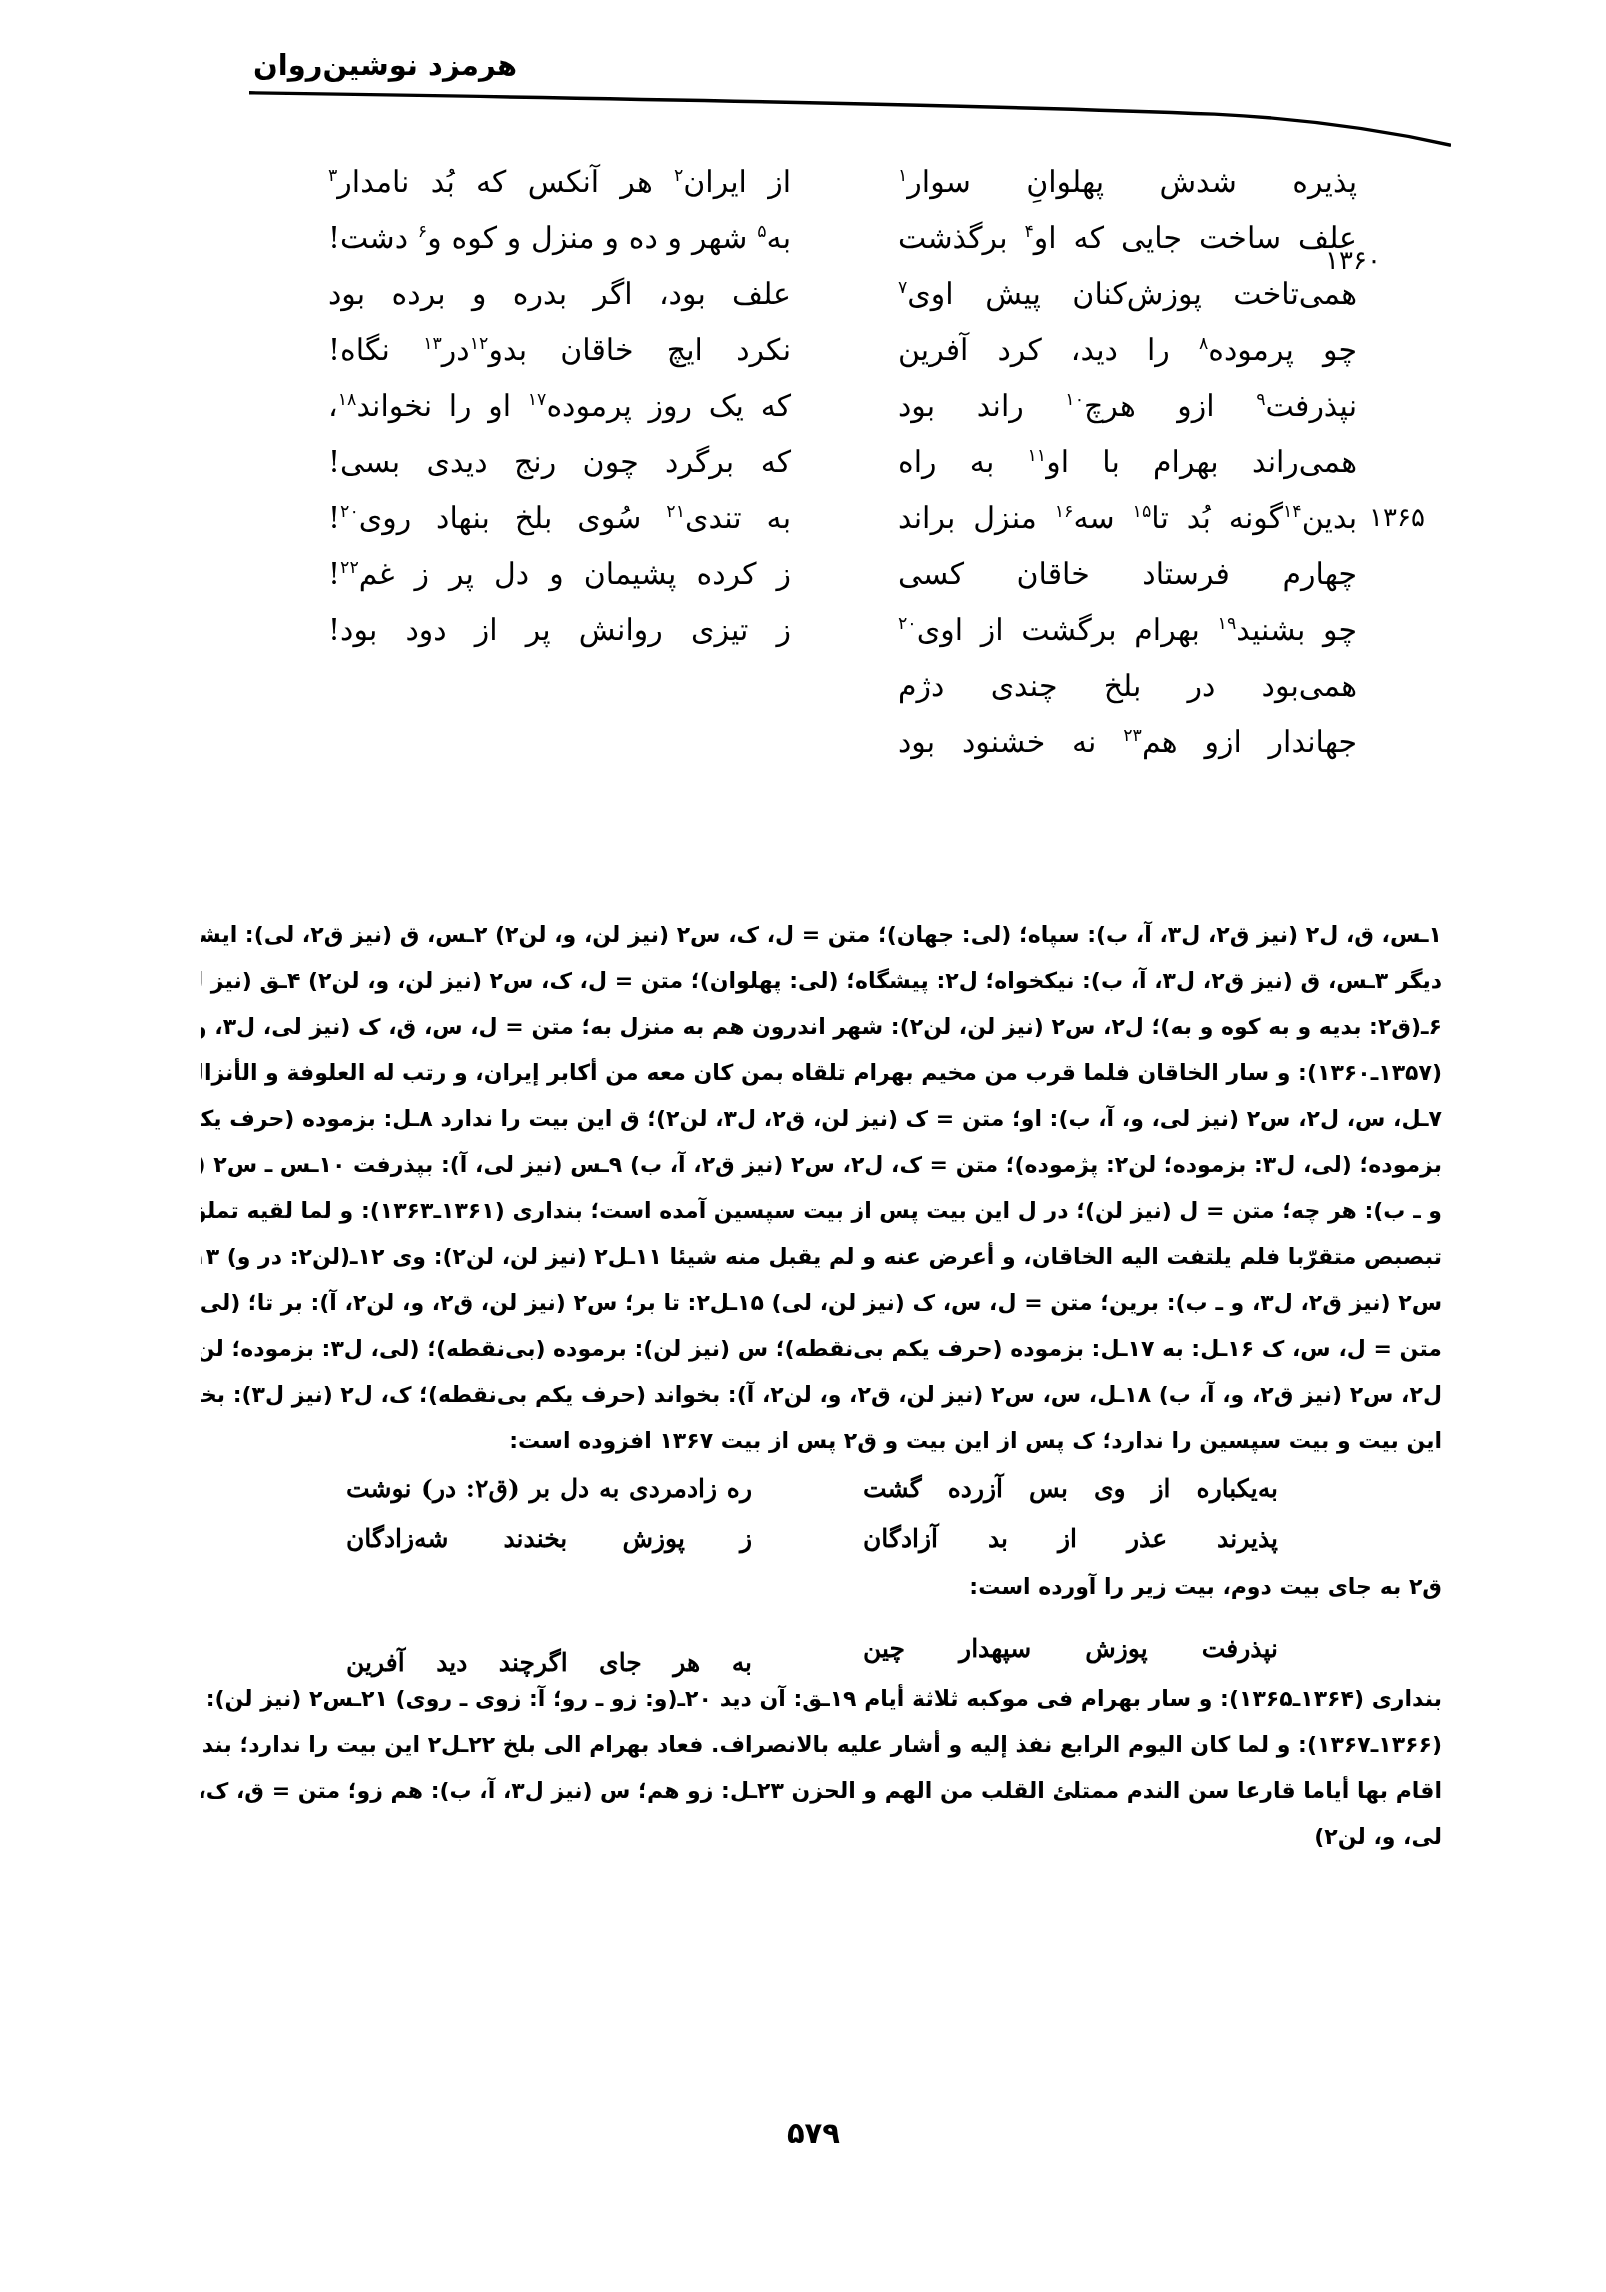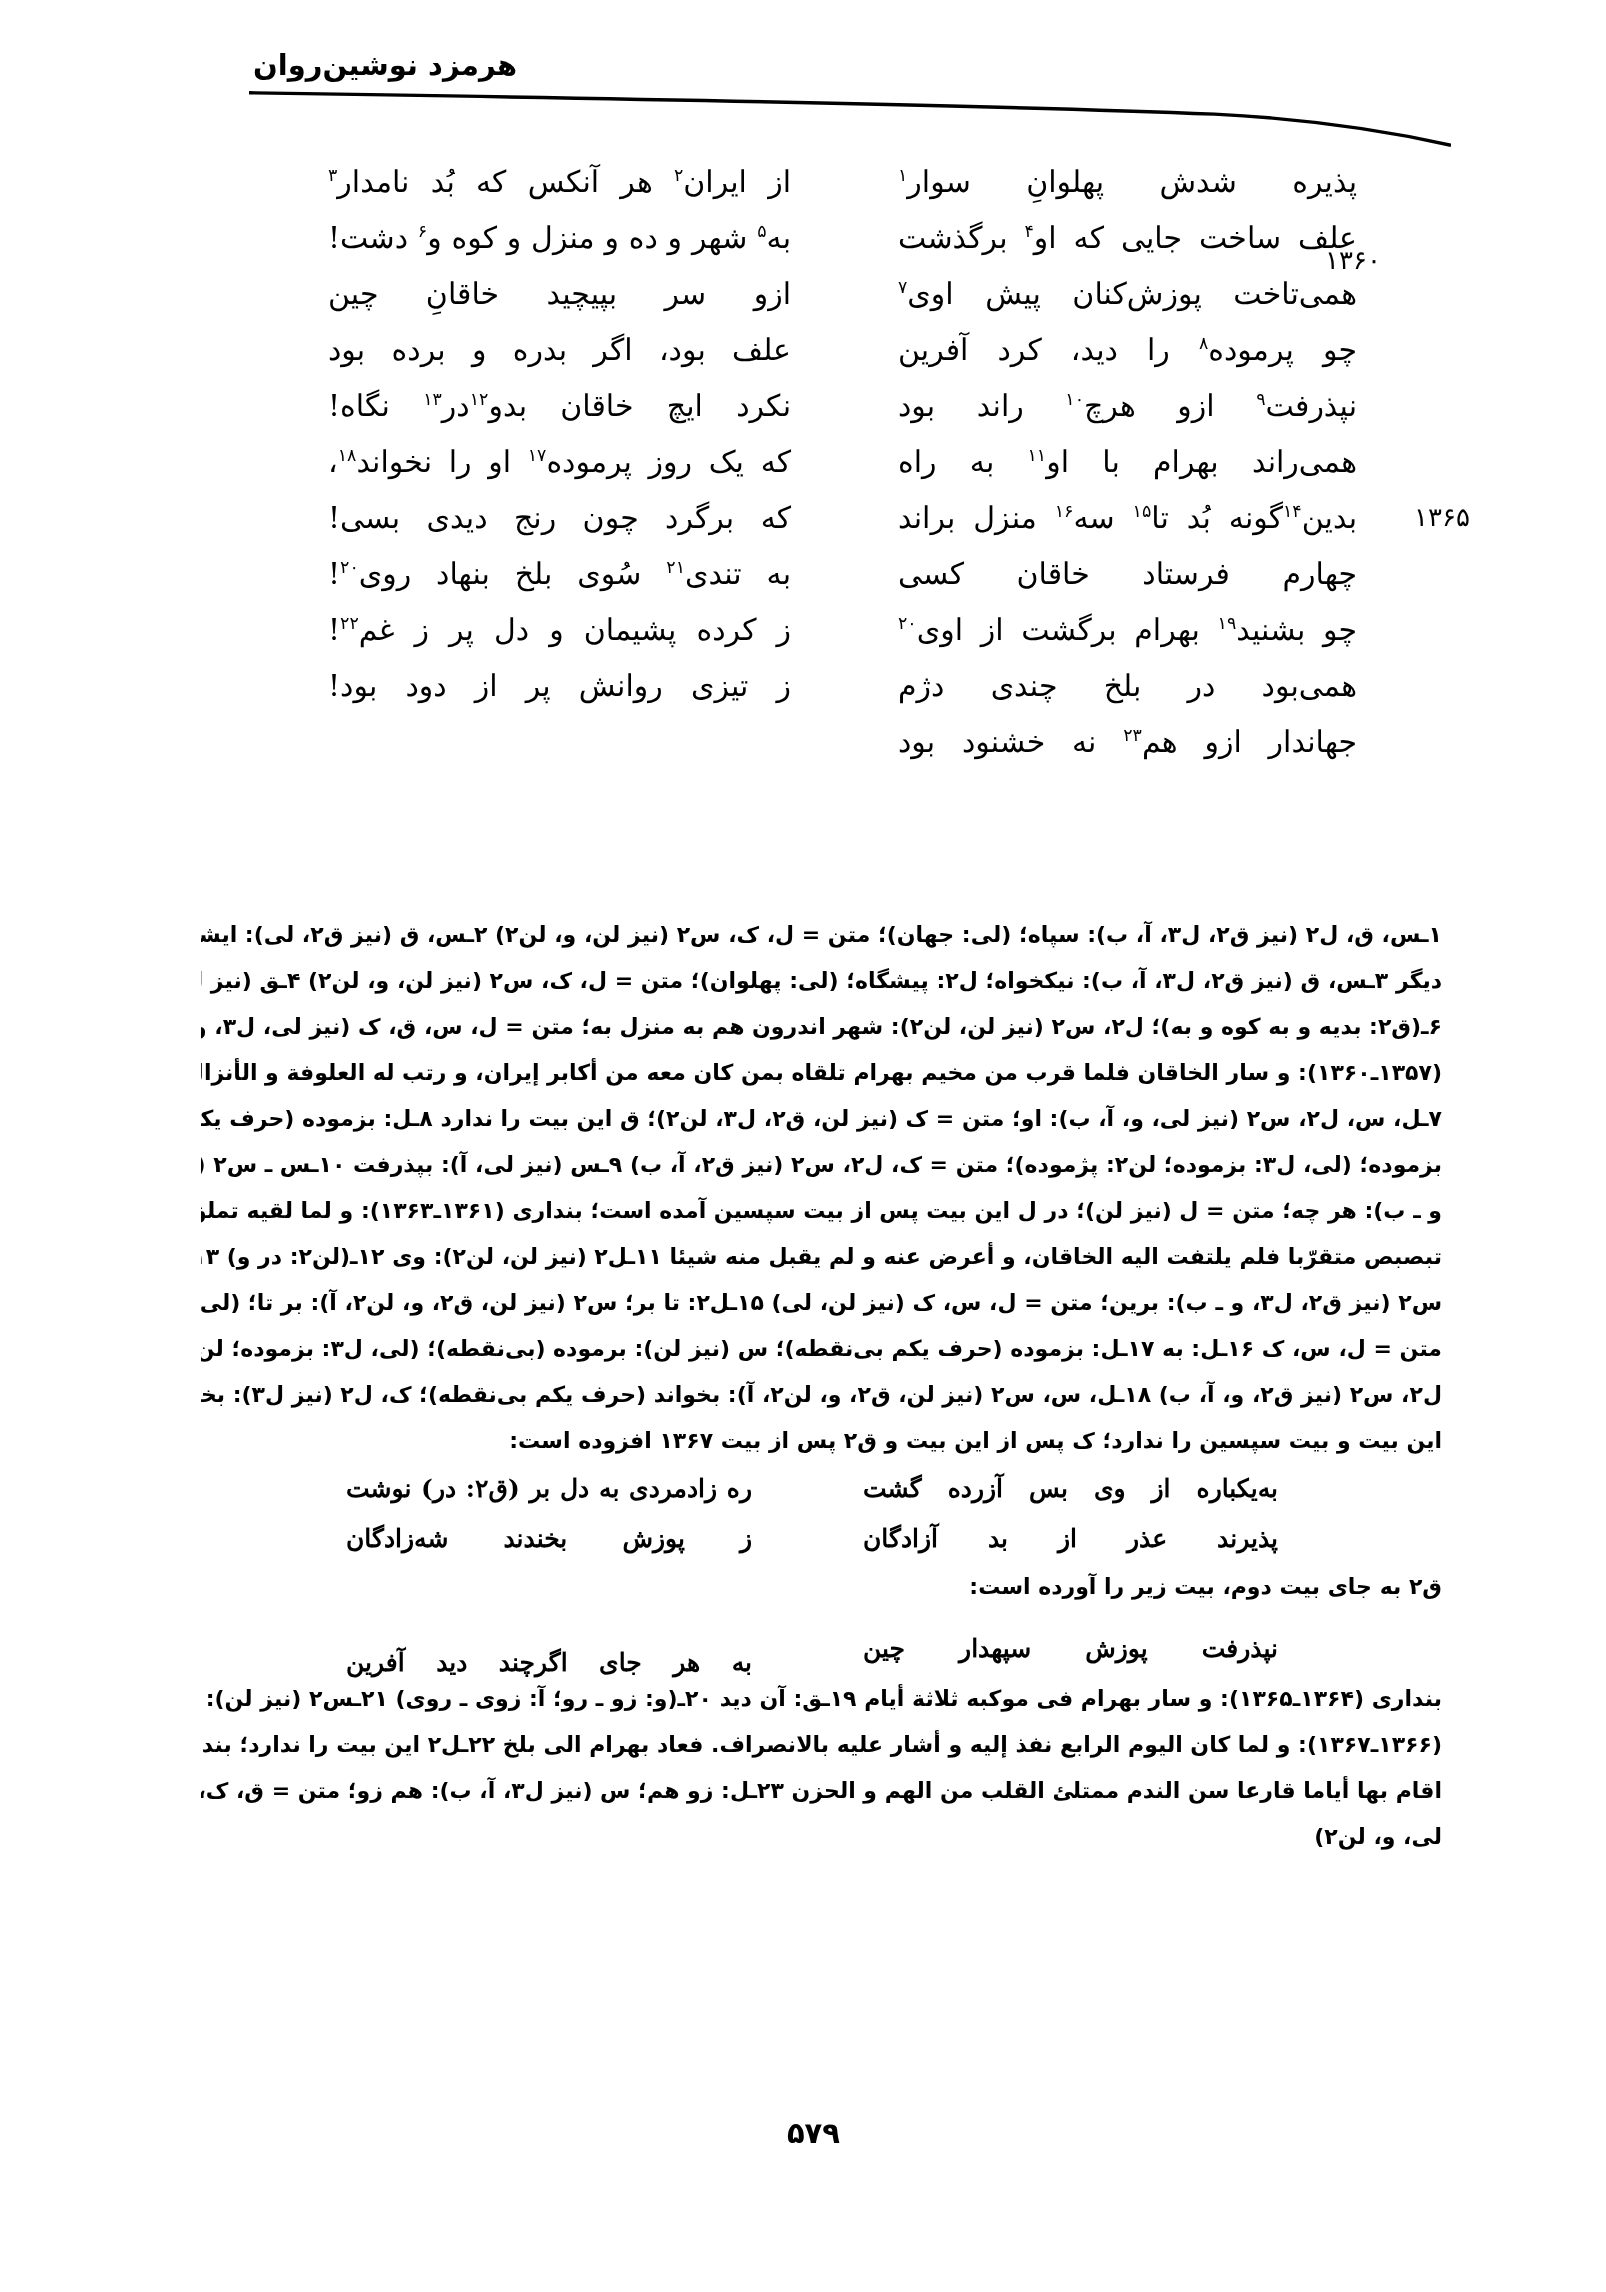--- a/index.html
+++ b/index.html
@@ -41,26 +41,25 @@
     <div class="hemistich"><span>نپذرفت</span><sup>۹</sup><span> ازو هرچ</span><sup>۱۰</sup><span> راند بود</span></div>
     <div class="hemistich"><span>همی‌راند  بهرام  با  او</span><sup>۱۱</sup><span>  به  راه</span></div>
     <div class="hemistich"><span>بدین</span><sup>۱۴</sup><span>گونه بُد تا</span><sup>۱۵</sup><span> سه</span><sup>۱۶</sup><span> منزل براند</span></div>
     <div class="hemistich"><span>چهارم   فرستاد   خاقان   کسی</span></div>
     <div class="hemistich"><span>چو بشنید</span><sup>۱۹</sup><span> بهرام برگشت از اوی</span><sup>۲۰</sup></div>
     <div class="hemistich"><span>همی‌بود   در   بلخ   چندی   دژم</span></div>
     <div class="hemistich"><span>جهاندار  ازو  هم</span><sup>۲۳</sup><span> نه خشنود بود</span></div>
   </div>
 
   <div class="verse-number" style="left:1325px; top:225px;margin-top:20px;">۱۳۶۰</div>
-  <div class="verse-number" style="left:1414px; top:502px;">۱۳۶۵</div>
+  <div class="verse-number" style="left:1369px; top:502px;">۱۳۶۵</div>
 
   <div class="verses col-left">
     <div class="hemistich"><span>از ایران</span><sup>۲</sup><span> هر آنکس که بُد نامدار</span><sup>۳</sup></div>
     <div class="hemistich"><span>به</span><sup>۵</sup><span> شهر و ده و منزل و کوه و</span><sup>۶</sup><span> دشت!</span></div>
-    <div class="hemistich"><span>ازو   سر   بپیچید   خاقانِ   چین</span></div>
     <div class="hemistich"><span>علف بود، اگر بدره و برده بود</span></div>
     <div class="hemistich"><span>نکرد ایچ خاقان بدو</span><sup>۱۲</sup><span>در</span><sup>۱۳</sup><span> نگاه!</span></div>
     <div class="hemistich"><span>که یک روز پرموده</span><sup>۱۷</sup><span> او را نخواند</span><sup>۱۸</sup><span>،</span></div>
     <div class="hemistich"><span>که برگرد چون رنج دیدی بسی!</span></div>
     <div class="hemistich"><span>به تندی</span><sup>۲۱</sup><span> سُوی بلخ بنهاد روی</span><sup>۲۰</sup><span>!</span></div>
     <div class="hemistich"><span>ز کرده پشیمان و دل پر ز غم</span><sup>۲۲</sup><span>!</span></div>
     <div class="hemistich"><span>ز تیزی روانش پر از دود بود!</span></div>
   </div>
 
   <div class="footnotes">

